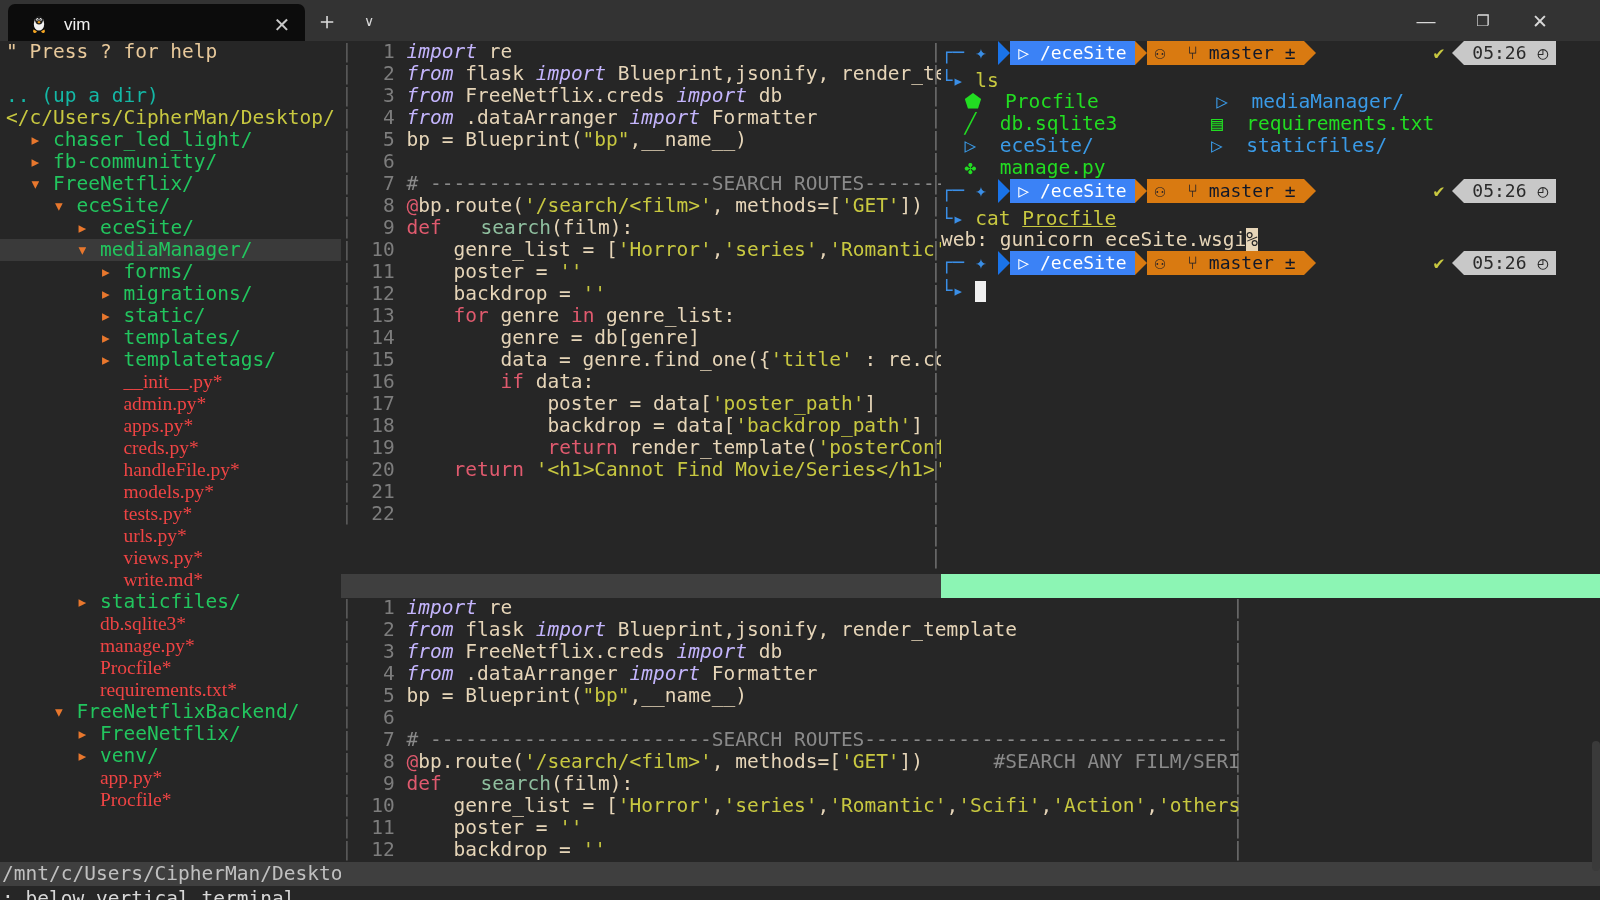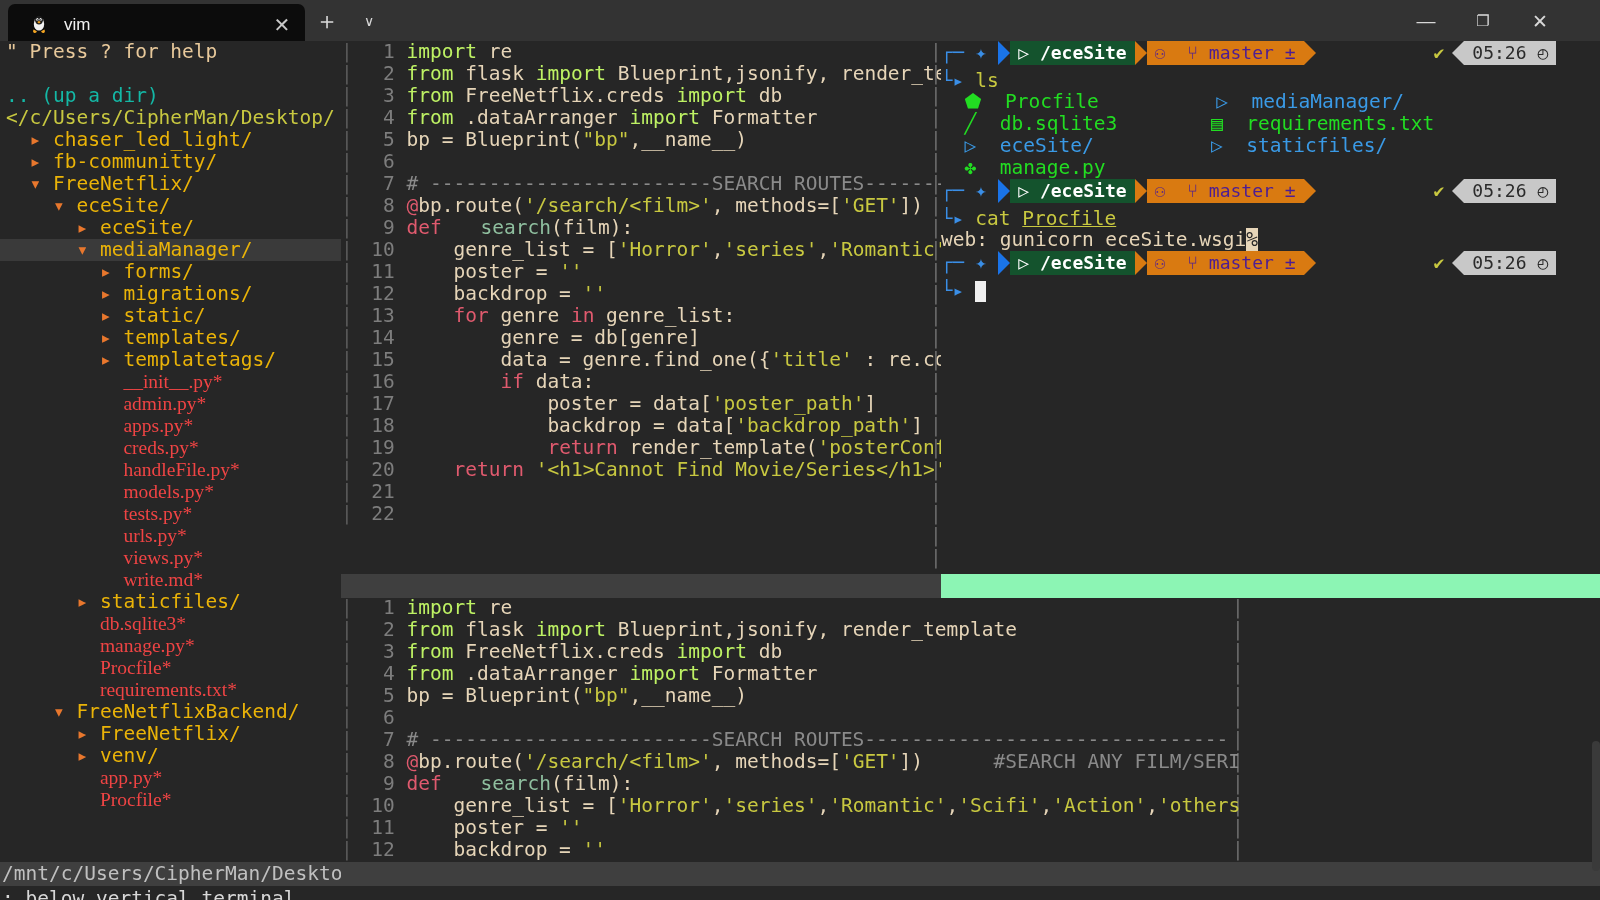--- a/index.html
+++ b/index.html
@@ -55,39 +55,39 @@
   
   #nerdtree {
     position: absolute; left: 0; top: 0; width: 341px; height: 780px;
     overflow: hidden;
   }
   .nt-row { height: 22px; white-space: pre; padding-left: 6px; color: #d0d0d0; }
   .nt-row.sel { background: #3a3a3a; }
   .nt-help { color: #e8c99b; }
   .nt-up   { color: #14b8a6; }
   .nt-root { color: #c8c840; }
-  .nt-dir  { color: #eab308; }
+  .nt-dir  { color: #22c55e; }
   .nt-file { color: #ef4444; font-family: Liberation Serif, serif; }
   .arrow-closed { color: #e8772d; }
   .arrow-open   { color: #e8772d; }
 
   
   #editor-top {
     position: absolute; left: 341px; top: 0; width: 600px; height: 490px;
     overflow: hidden;
   }
   #editor-bottom {
     position: absolute; left: 341px; top: 556px; width: 900px; height: 265px;
     overflow: hidden;
   }
   .code-row { height: 22px; white-space: pre; }
   .fold  { color: #5a5a5a; }
   .lnum  { color: #7d7d7d; display: inline-block; width: 42px; text-align: right; }
   .kw       { color: #e05a6e; }
-  .kw2      { color: #bef264; }
+  .kw2      { color: #c4b5fd; font-style: italic; }
   .fn       { color: #8fbf9f; margin-left: 27px; }
   .str      { color: #c8c840; }
   .cmt      { color: #8a8a8a; }
   .deco     { color: #e05a6e; }
   .ident    { color: #e6d5b8; }
 
   
   .statusline {
     position: absolute; height: 24px; line-height: 24px;
     white-space: pre; font-size: 19.5px;
@@ -112,22 +112,22 @@
   }
   .term-row { height: 22px; white-space: pre; }
 
   
   .pl-line { position: relative; height: 28px; white-space: pre; }
   .pl-pre  { color: #3a8ee6; font-size: 19px; }
   .pl-seg  {
     display: inline-block; height: 24px; line-height: 24px;
     font-size: 18px; padding: 0 8px; vertical-align: top;
   }
-  .pl-blue   { background: #14532d; color: #ffffff; font-weight: bold; }
-  .pl-orange { background: #d97a11; color: #4c1d95; }
+  .pl-blue   { background: #3b82f6; color: #ffffff; }
+  .pl-orange { background: #d97a11; color: #0f172a; }
   .pl-gray   { background: #c8c8c8; color: #2b2b2b; }
   .pl-arrow-blue {
     display: inline-block; width: 0; height: 0; vertical-align: top;
     border-top: 12px solid transparent; border-bottom: 12px solid transparent;
     border-left: 12px solid #1a73e8;
   }
   .pl-arrow-orange {
     display: inline-block; width: 0; height: 0; vertical-align: top;
     border-top: 12px solid transparent; border-bottom: 12px solid transparent;
     border-left: 12px solid #d97a11;

